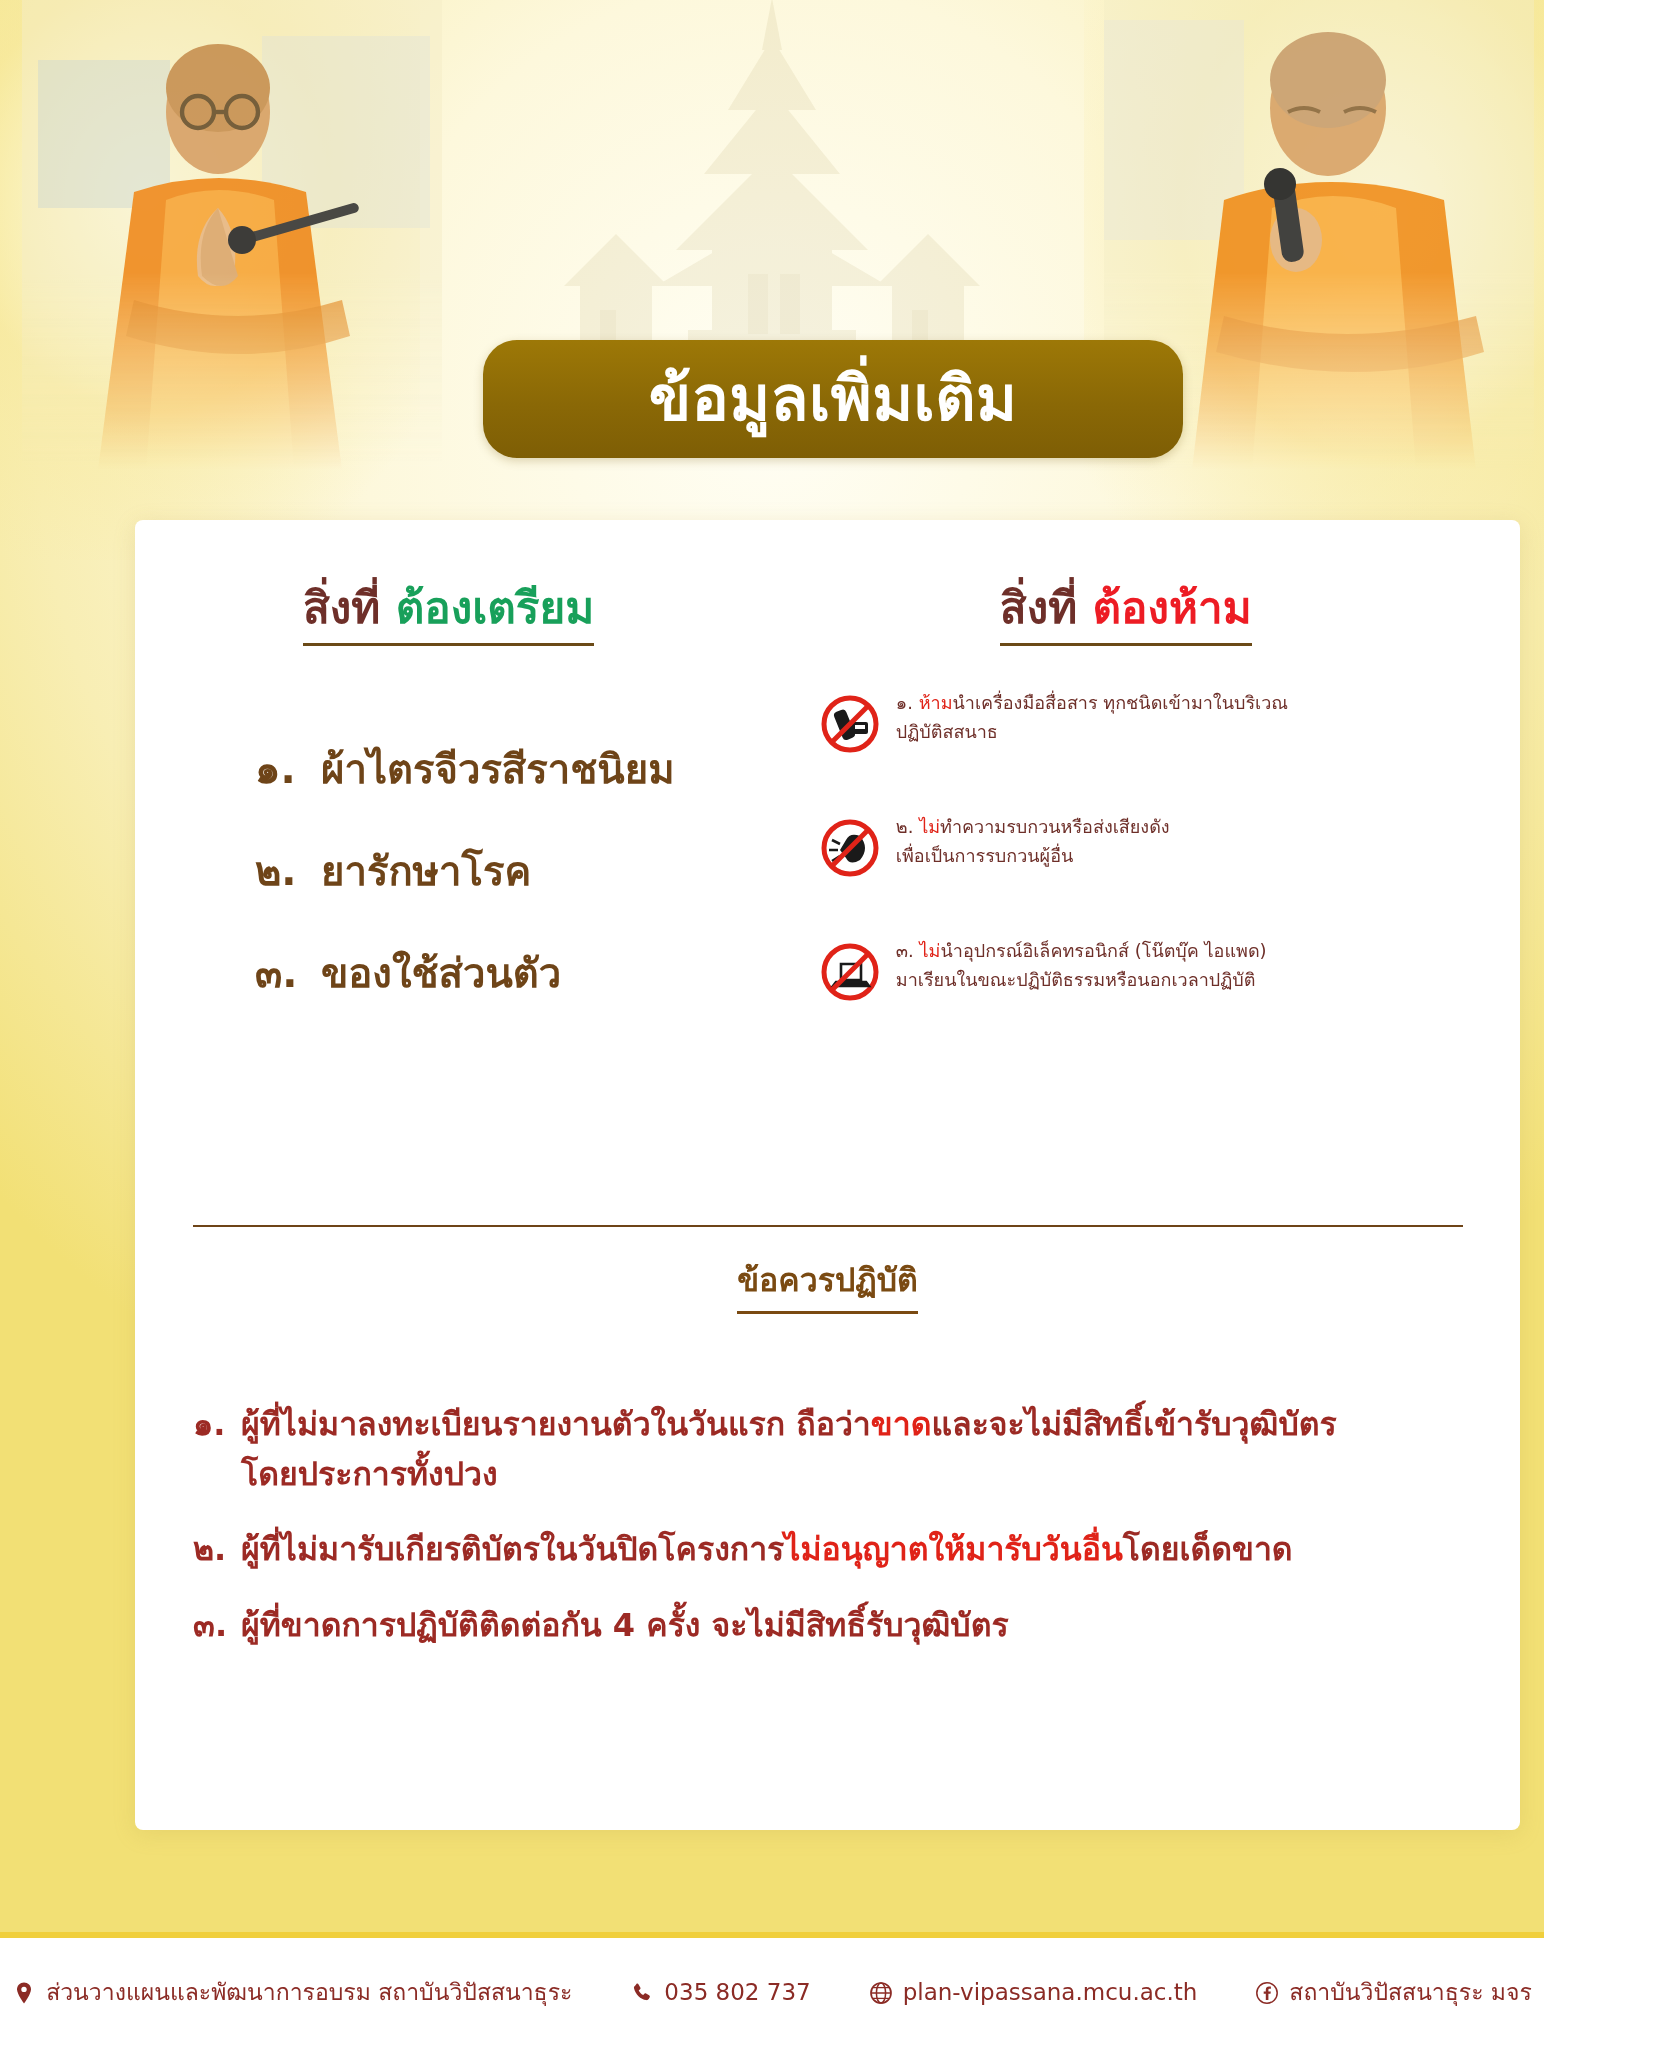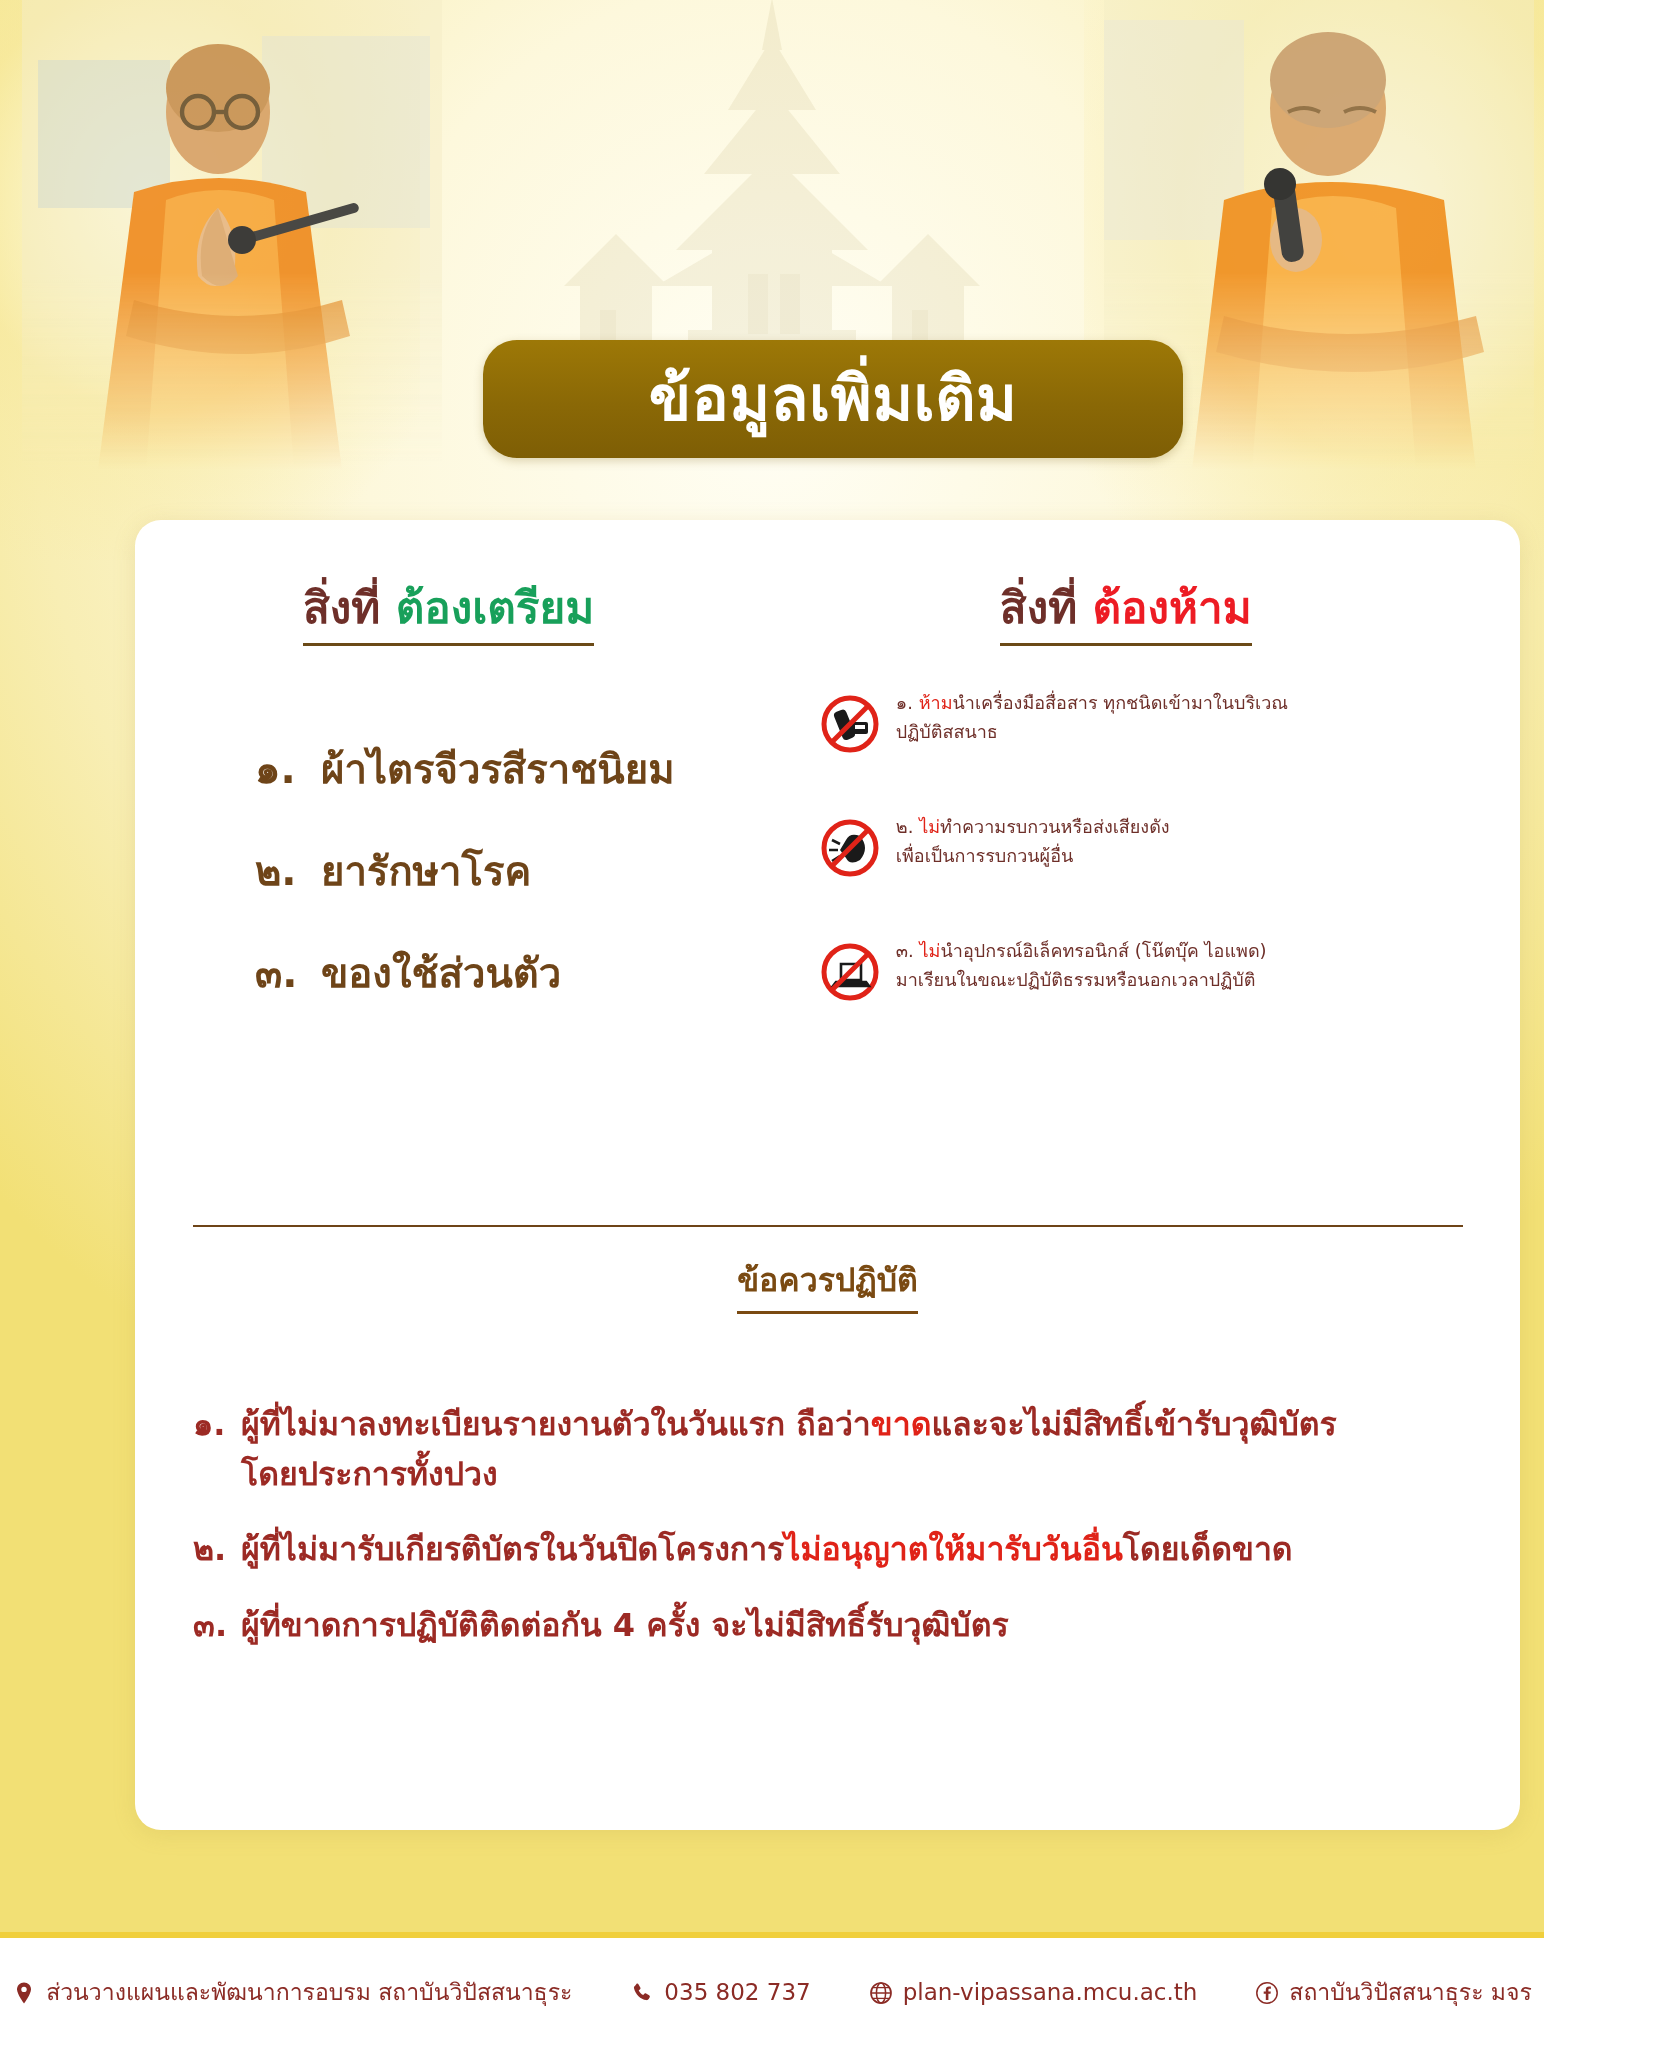--- a/index.html
+++ b/index.html
@@ -67,21 +67,21 @@
     line-height: 1;
     white-space: nowrap;
   }
 
   
   .card {
     position: absolute;
     left: 135px; top: 520px;
     width: 1385px; height: 1310px;
     background: #ffffff;
-    border-radius: 26px;
+    border-radius: 8px;
     box-shadow: 0 4px 22px rgba(180,150,60,.18);
   }
 
   
   .cols {
     position: absolute;
     left: 0; top: 0; width: 100%;
     display: flex;
   }
   .col-left  { width: 48%; padding: 60px 0 0 120px; }

